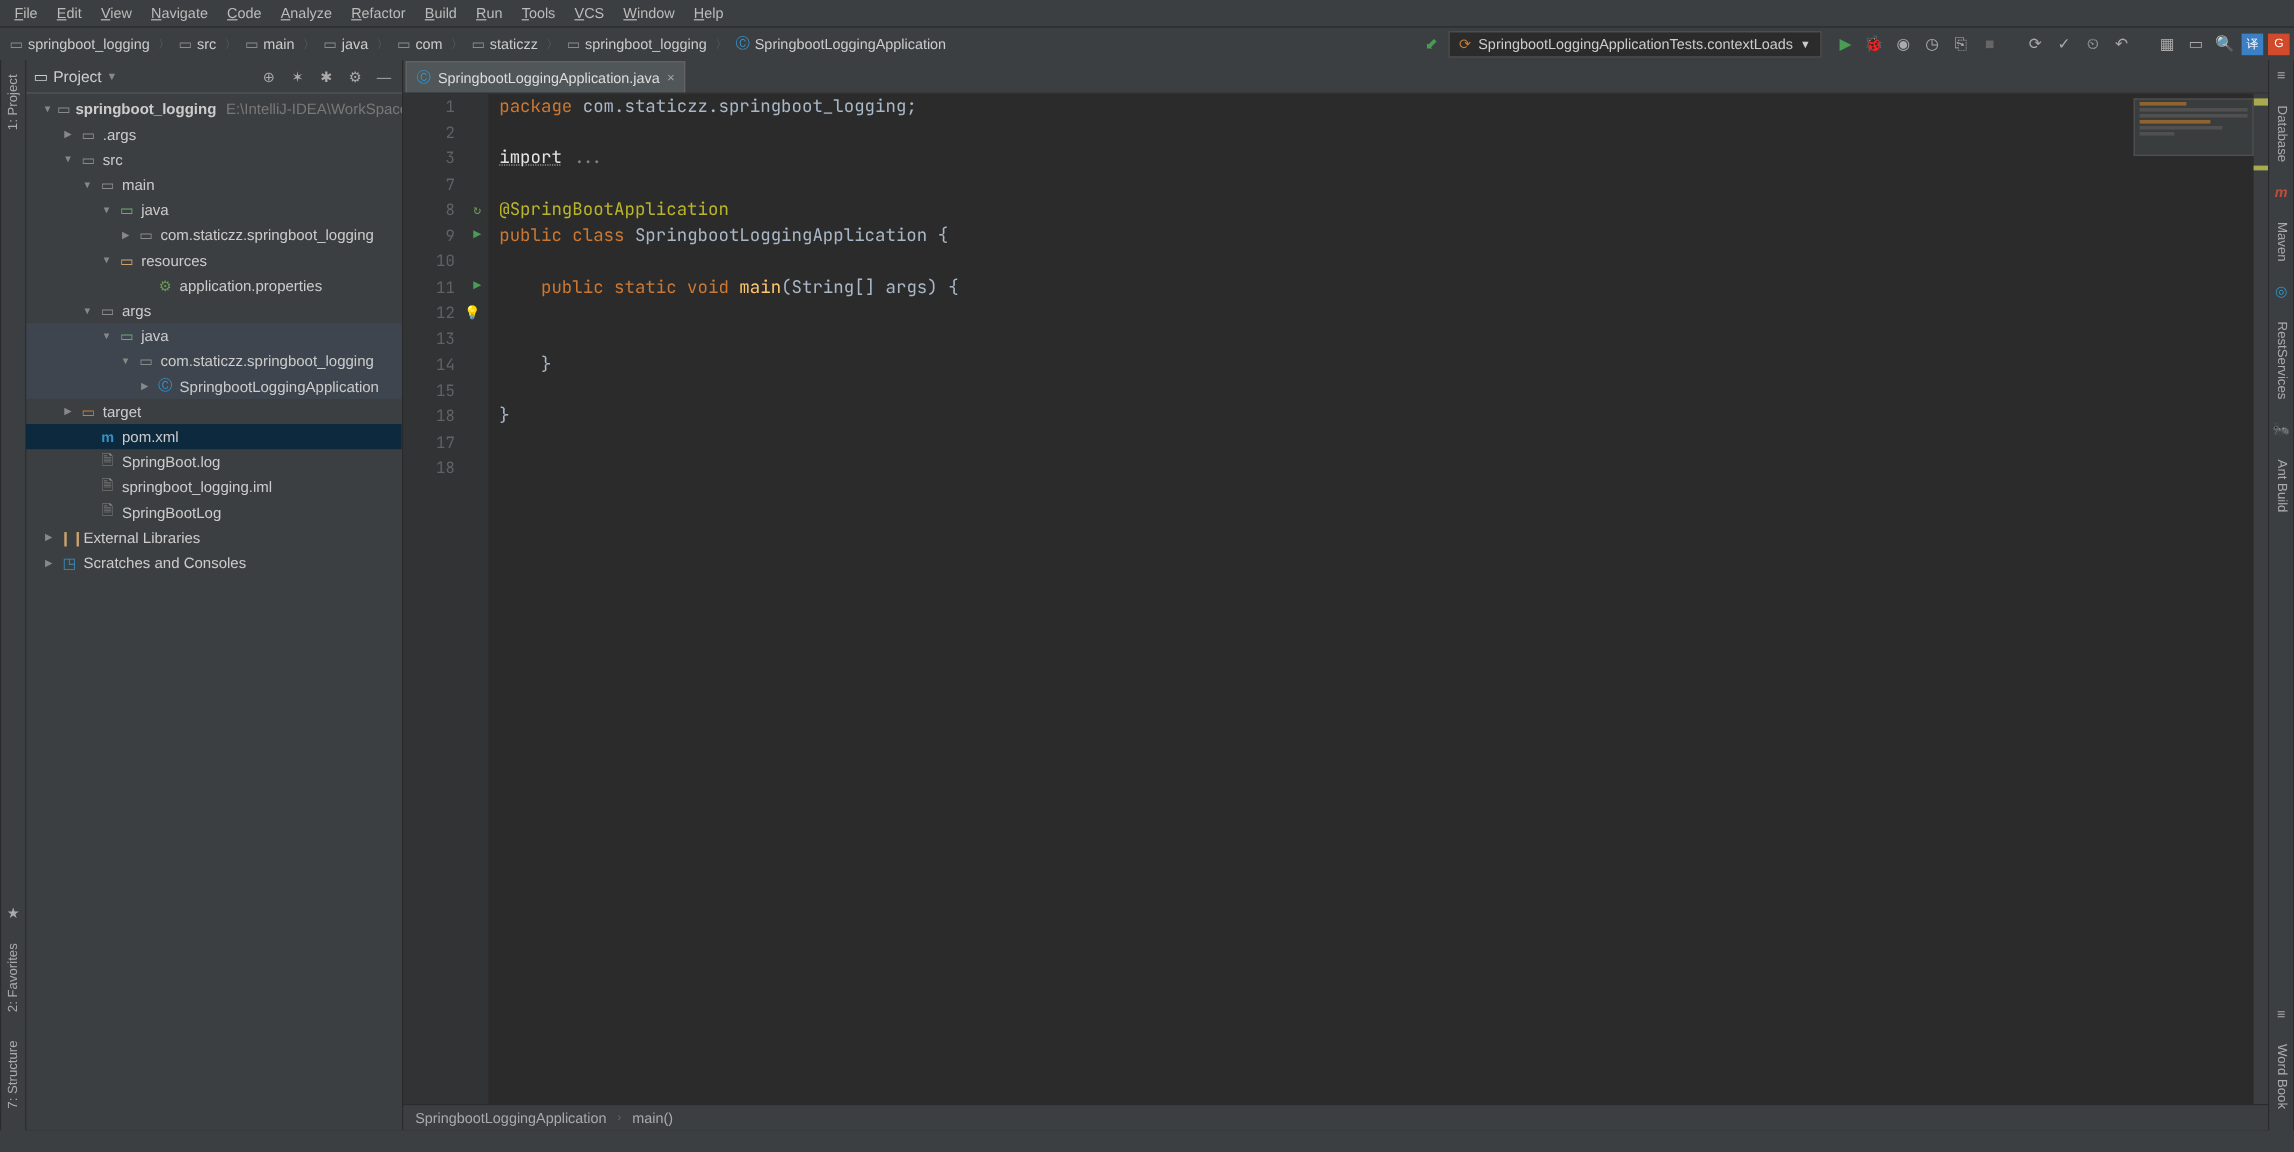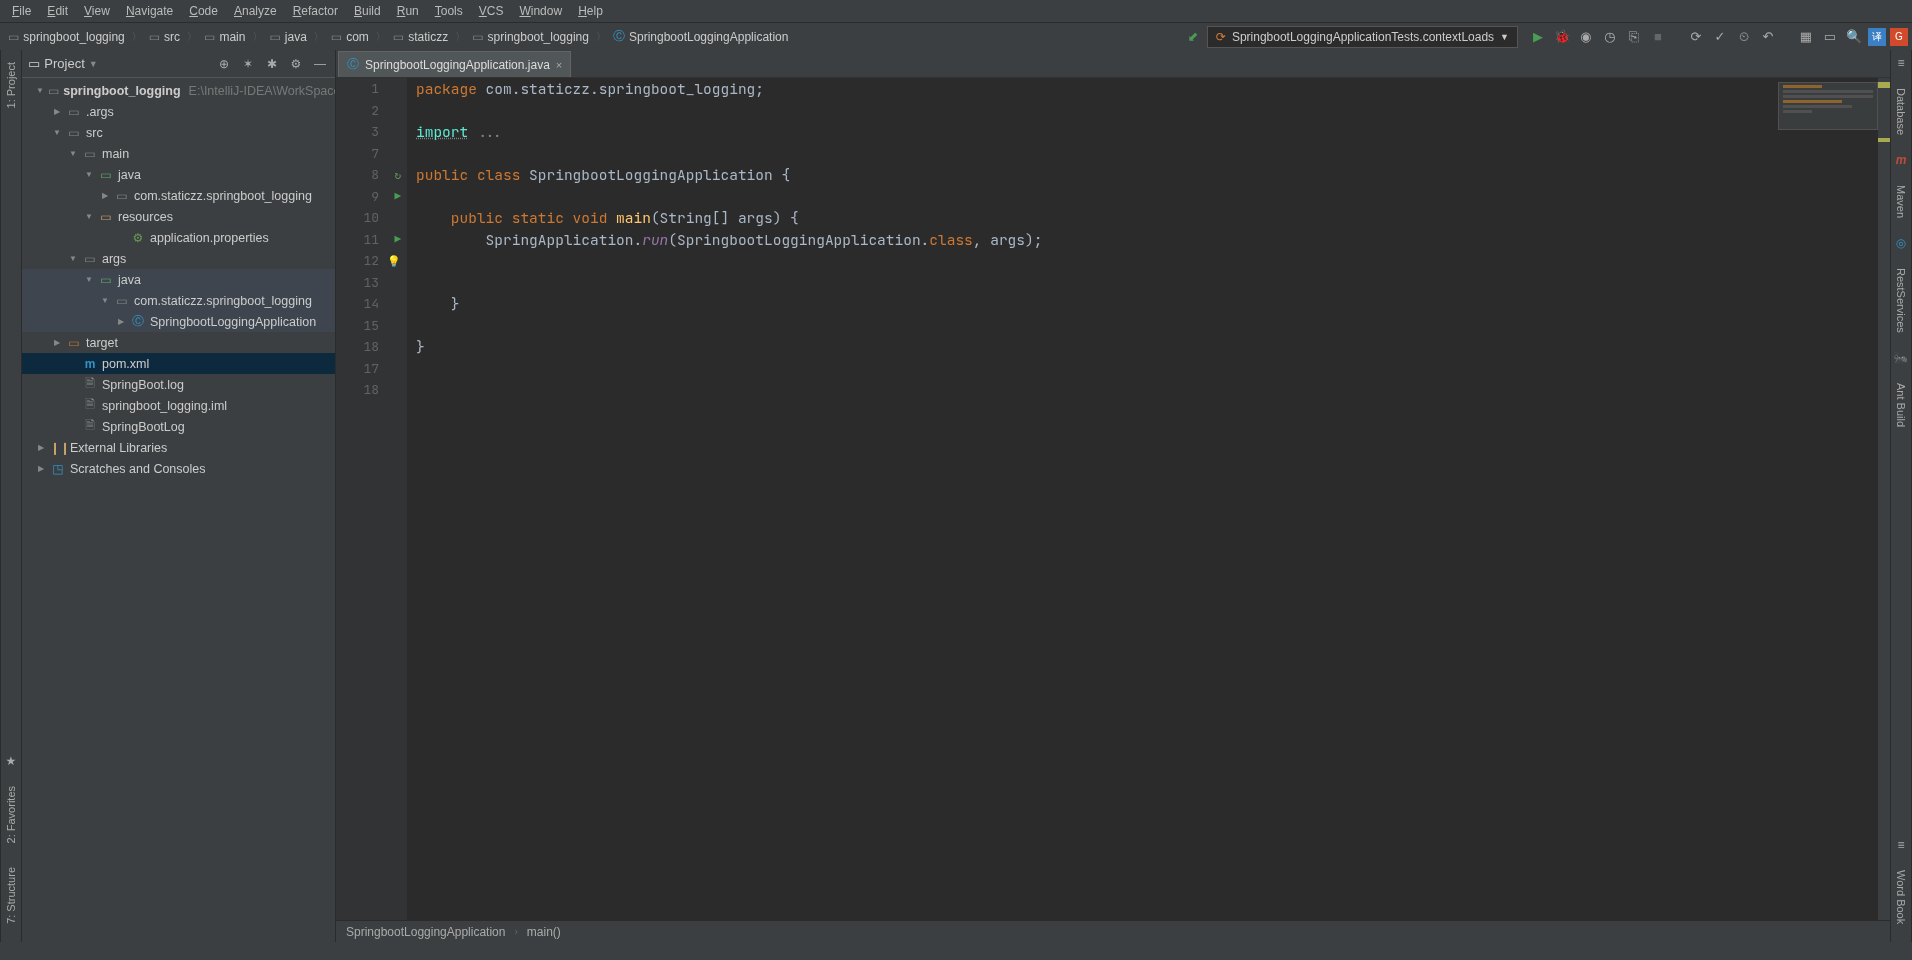--- a/index.html
+++ b/index.html
@@ -52,21 +52,21 @@
 .editor-area { flex:1; display:flex; flex-direction:column; background:#2b2b2b; position:relative; }
 .tabbar { height:28px; display:flex; align-items:flex-end; background:#3c3f41; padding-left:2px; border-bottom:1px solid #323232; }
 .tab { height:26px; background:#515658; display:flex; align-items:center; padding:0 8px; gap:6px; color:#ddd; font-size:12px; border:1px solid #646464; border-bottom:none; }
 .tab .close { color:#aaa; font-size:11px; }
 .editor-body { flex:1; display:flex; position:relative; font-family:"JetBrains Mono","Consolas",monospace; font-size:14.5px; }
 .gutter { width:72px; background:#313335; border-right:1px solid #2b2b2b; position:relative; }
 .gline { height:21.5px; display:flex; align-items:center; justify-content:flex-end; padding-right:28px; color:#606366; font-size:13px; position:relative; }
 .gline .gicon { position:absolute; right:6px; font-size:11px; }
 .code { flex:1; padding-left:8px; }
 .cline { height:21.5px; display:flex; align-items:center; white-space:pre; }
-.kw{color:#cc7832;} .pkg{color:#a9b7c6;} .ann{color:#bbb529;} .cls{color:#a9b7c6;} .mth{color:#ffc66d;} .st{color:#9876aa;font-style:italic;} .com{color:#808080;} .imp{color:#5eead4;text-decoration:underline dotted #808080;}
+.kw{color:#cc7832;} .pkg{color:#a9b7c6;} .ann{color:#bbb529;} .cls{color:#a9b7c6;} .mth{color:#ffc66d;} .st{color:#9876aa;font-style:italic;} .com{color:#808080;} .imp{color:#e5e5e5;text-decoration:underline dotted #808080;}
 .scroll-marks { position:absolute; right:0; top:0; bottom:0; width:12px; background:#3c3f41; }
 .minimap { position:absolute; right:12px; top:4px; width:100px; height:48px; background:#3c3f41; border:1px solid #555; opacity:0.9; }
 .minimap .ml { height:3px; margin:2px 4px; background:#555; }
 .minimap .ml.kw { background:#9a6a2f; width:40%; }
 
 
 .editor-crumb { height:22px; background:#3c3f41; display:flex; align-items:center; padding-left:10px; gap:8px; color:#aaa; font-size:12px; border-top:1px solid #2b2b2b; }
 
 
 .statusbar { position:absolute; left:0; right:0; bottom:0; height:18px; background:#3c3f41; display:flex; align-items:center; padding:0 8px; font-size:11px; color:#888; }
@@ -318,24 +318,24 @@
           <div class="gline">15</div>
           <div class="gline">18</div>
           <div class="gline">17</div>
           <div class="gline">18</div>
         </div>
       <div class="code">
         <div class="cline"><span class="kw">package</span><span class="pkg"> com.staticzz.springboot_logging</span><span class="pkg">;</span></div>
         <div class="cline"></div>
         <div class="cline"><span class="imp">import</span><span class="com"> ...</span></div>
         <div class="cline"></div>
+        <div class="cline"><span class="ann">@SpringBootApplication</span></div>
         <div class="cline"><span class="kw">public class </span><span class="cls">SpringbootLoggingApplication</span><span class="pkg"> {</span></div>
         <div class="cline"></div>
         <div class="cline"><span class="kw">    public static void </span><span class="mth">main</span><span class="pkg">(String[] args) {</span></div>
-        <div class="cline"><span class="pkg">        SpringApplication.</span><span class="st">run</span><span class="pkg">(SpringbootLoggingApplication.</span><span class="kw">class</span><span class="pkg">, args);</span></div>
         <div class="cline"></div>
         <div class="cline"></div>
         <div class="cline"><span class="pkg">    }</span></div>
         <div class="cline"></div>
         <div class="cline"><span class="pkg">}</span></div>
         <div class="cline"></div>
       </div>
       <div class="scroll-marks">
         <div style="height:6px;background:#a9a94f;margin-top:4px;"></div>
         <div style="height:4px;background:#a9a94f;margin-top:50px;"></div>

